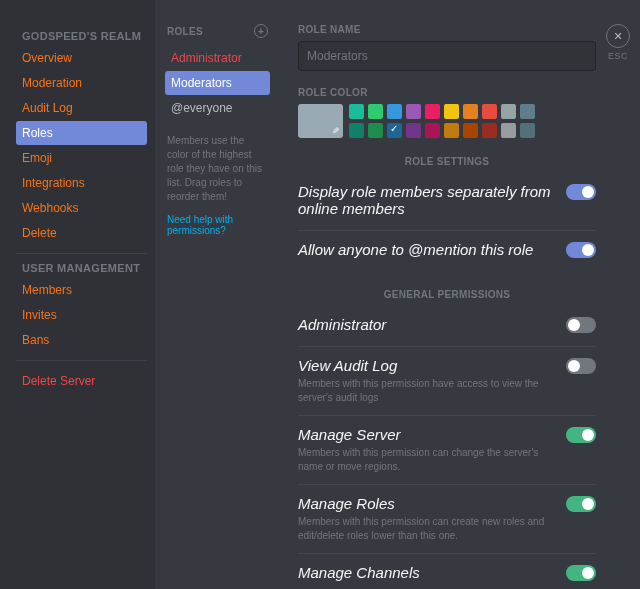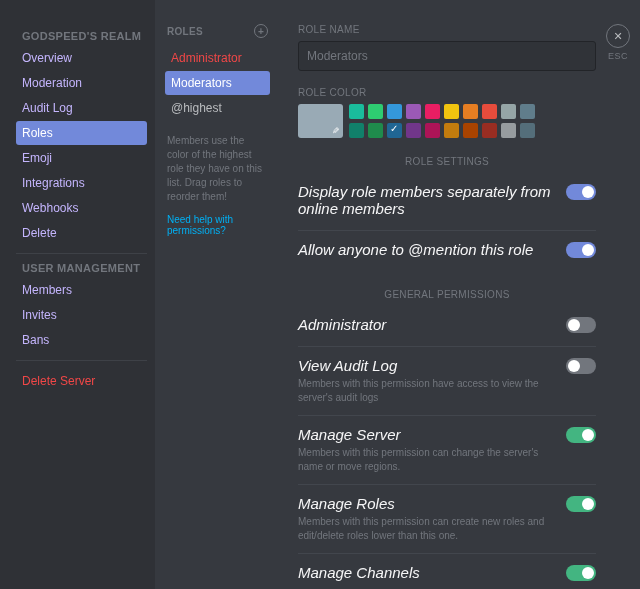--- a/index.html
+++ b/index.html
@@ -1,36 +1,36 @@
 <!DOCTYPE html>
 <html><head>
 <meta charset="utf-8">
 <style>
 * { margin:0; padding:0; box-sizing:border-box; font-family: -apple-system, BlinkMacSystemFont, "Segoe UI", Helvetica, Arial, sans-serif; }
 body { background:#36393f; color:#dcddde; font-size:12px; width:640px; height:589px; overflow:hidden; display:flex; }
 .col-left { width:155px; background:#2f3136; padding:24px 8px 0 16px; }
 .section-title { color:#72767d; font-size:11px; font-weight:600; letter-spacing:0.3px; text-transform:uppercase; margin:6px 0 4px 6px; }
-.nav-item { padding:5px 6px; border-radius:3px; color:#c4b5fd; font-size:12px; cursor:pointer; margin-bottom:1px; }
+.nav-item { padding:5px 6px; border-radius:3px; color:#f97316; font-size:12px; cursor:pointer; margin-bottom:1px; }
 .nav-item.active { background:#7289da; color:#fff; }
 .divider { height:1px; background:#3e4147; margin:8px 0; }
 .delete { color:#f04747; }
 .col-mid { width:125px; padding:24px 10px 0 10px; background:#36393f; border-right:0; }
 .roles-head { display:flex; justify-content:space-between; align-items:center; color:#72767d; font-size:10px; font-weight:600; letter-spacing:0.3px; margin-bottom:8px; padding:0 2px; }
 .plus { width:14px; height:14px; border:1px solid #72767d; border-radius:50%; display:flex; align-items:center; justify-content:center; font-size:10px; color:#72767d; cursor:pointer; }
 .role-item { padding:5px 6px; border-radius:3px; font-size:12px; cursor:pointer; margin-bottom:1px; color:#b9bbbe; }
 .role-item.admin { color:#f04747; }
 .role-item.selected { background:#7289da; color:#fff; }
 .hint { color:#72767d; font-size:10px; line-height:1.4; margin-top:14px; padding:0 2px; }
 .help-link { color:#00b0f4; font-size:10px; margin-top:10px; display:block; padding:0 2px; cursor:pointer; }
 .col-main { flex:1; padding:24px 44px 0 18px; overflow-y:auto; position:relative; }
 .col-main::-webkit-scrollbar { width:0; }
 .esc { position:absolute; right:10px; top:24px; text-align:center; }
 .esc-btn { width:24px; height:24px; border:1px solid #72767d; border-radius:50%; display:flex; align-items:center; justify-content:center; color:#b9bbbe; cursor:pointer; margin-bottom:3px; font-size:11px; }
 .esc-lbl { color:#72767d; font-size:9px; letter-spacing:0.5px; }
-.field-label { color:#72767d; font-size:10px; font-weight:400; letter-spacing:0.3px; text-transform:uppercase; margin-bottom:6px; }
+.field-label { color:#72767d; font-size:10px; font-weight:700; letter-spacing:0.3px; text-transform:uppercase; margin-bottom:6px; }
 .text-input { width:100%; background:#303338; border:1px solid #222428; border-radius:3px; padding:7px 8px; color:#b9bbbe; font-size:12px; margin-bottom:16px; }
 .text-input::placeholder { color:#72767d; }
 .color-row { display:flex; gap:6px; margin-bottom:18px; }
 .swatch-big { width:45px; height:34px; background:#99aab5; border-radius:3px; position:relative; cursor:pointer; }
 .eyedrop { position:absolute; right:3px; bottom:2px; font-size:9px; color:#fff; transform:scaleX(-1); }
 .swatch-grid { display:flex; flex-direction:column; gap:4px; }
 .swatch-line { display:flex; gap:4px; }
 .sw { width:15px; height:15px; border-radius:2px; cursor:pointer; position:relative; }
 .sw.checked::after { content:"✓"; position:absolute; color:#fff; font-size:10px; left:3px; top:0; }
 .setting { display:flex; justify-content:space-between; align-items:flex-start; padding:10px 0; border-top:1px solid #42464d; }
@@ -67,21 +67,21 @@
   <div class="nav-item delete">Delete Server</div>
 </div>
 
 <div class="col-mid">
   <div class="roles-head">
     <span>ROLES</span>
     <span class="plus">+</span>
   </div>
   <div class="role-item admin">Administrator</div>
   <div class="role-item selected">Moderators</div>
-  <div class="role-item">@highest</div>
+  <div class="role-item">@everyone</div>
   <div class="hint">Members use the color of the highest role they have on this list. Drag roles to reorder them!</div>
   <a class="help-link">Need help with permissions?</a>
 </div>
 
 <div class="col-main">
   <div class="esc">
     <div class="esc-btn">✕</div>
     <div class="esc-lbl">ESC</div>
   </div>
 

